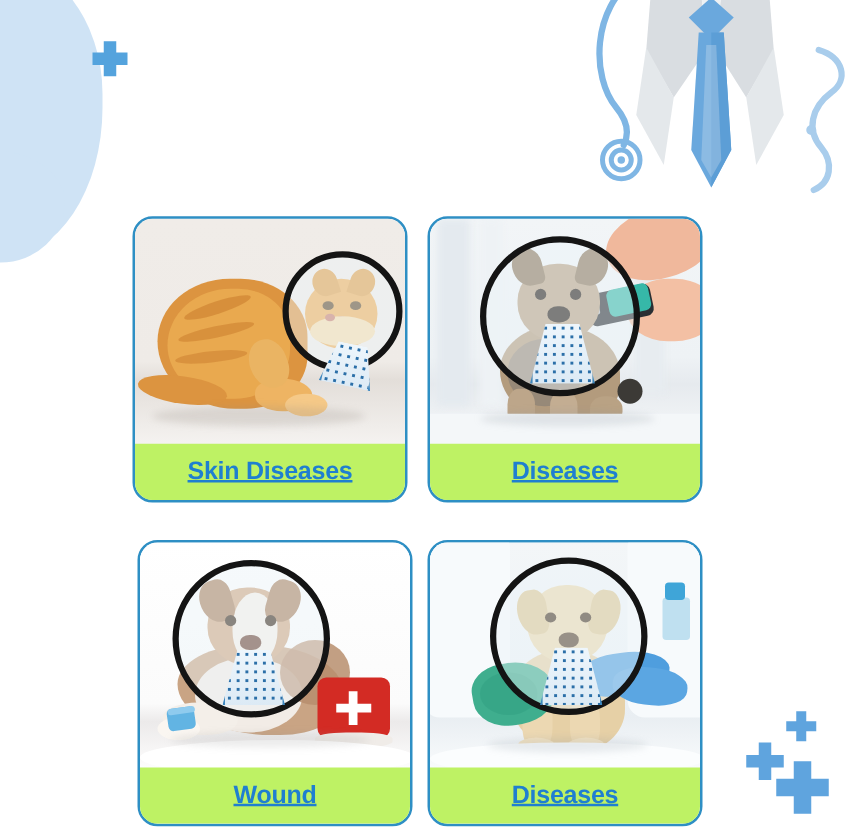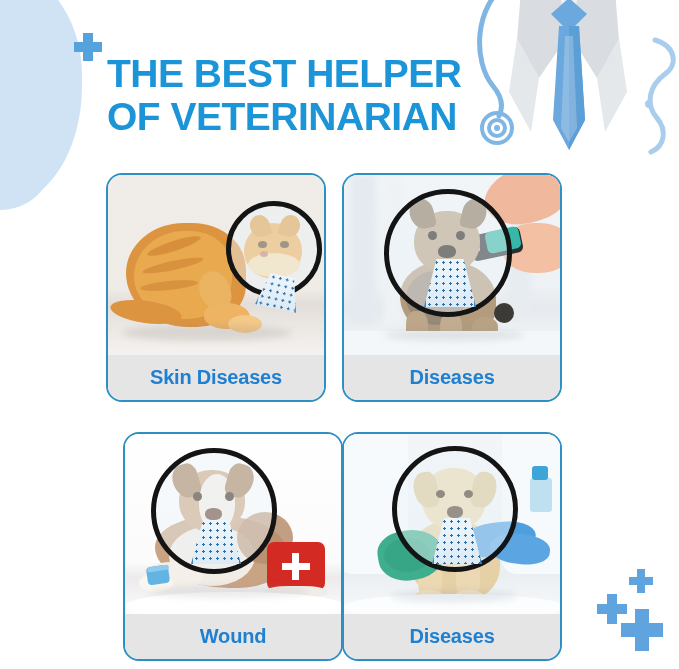--- a/index.html
+++ b/index.html
@@ -96,44 +96,45 @@
     width: 220px;
     height: 229px;
     border: 2px solid #2e8fc4;
     border-radius: 16px;
     background: #ffffff;
     box-sizing: border-box;
     overflow: hidden;
   }
   .card.c0 { left: 0;   top: 0; }
   .card.c1 { left: 236px; top: 0; }
-  .card.c2 { left: 17px;   top: 259px; }
+  .card.c2 { left: 4px;   top: 259px; }
   .card.c3 { left: 236px; top: 259px; }
 
   .card-photo {
     position: absolute;
     left: 0; top: 0;
     width: 100%;
     height: 184px;
     overflow: hidden;
   }
   .card-label {
     position: absolute;
     left: 0;
     bottom: 0;
     width: 100%;
     height: 45px;
-    background: #e5e5e5;
+    background: #bef264;
     color: #1f7fd0;
     font-size: 20px;
     font-weight: bold;
     display: flex;
     align-items: center;
     justify-content: center;
     letter-spacing: -0.2px;
+    text-decoration: underline;
   }
 
   
   .scene { position: absolute; inset: 0; }
   .scene-cat   { background: linear-gradient(#f0ece8 0%, #efebe7 62%, #e3ded9 70%, #f6f4f2 100%); }
   .scene-groom { background: linear-gradient(#f2f5f7 0%, #eef2f5 60%, #e6eaee 72%, #f8fafb 100%); }
   .scene-wound { background: linear-gradient(#ffffff 0%, #fbfbfb 70%, #eceaea 78%, #ffffff 100%); }
   .scene-surg  { background: linear-gradient(#f3f6f8 0%, #eef3f6 55%, #e9eef2 76%, #fafcfd 100%); }
 
   
@@ -185,22 +186,20 @@
   <div class="bg-blob"></div>
   <div class="bg-blob-2"></div>
 
   <div class="header">
 
     <div class="plus-accent">
       <span class="bar-h"></span>
       <span class="bar-v"></span>
     </div>
 
-    <div class="headline">THE BEST HELPER
-OF VETERINARIAN</div>
 
     <svg class="coat" viewBox="0 0 210 178">
 
       <path d="M52 -10 L92 -6 L96 40 L70 78 L48 40 Z" fill="#d9dde1"></path>
       <path d="M48 38 L70 78 L62 132 L40 92 Z" fill="#e4e8eb"></path>
 
       <path d="M146 -10 L108 -6 L104 40 L128 78 L150 40 Z" fill="#d9dde1"></path>
       <path d="M150 38 L128 78 L136 132 L158 92 Z" fill="#e4e8eb"></path>
 
       <path d="M92 -6 L108 -6 L104 38 L96 38 Z" fill="#eef1f3"></path>

